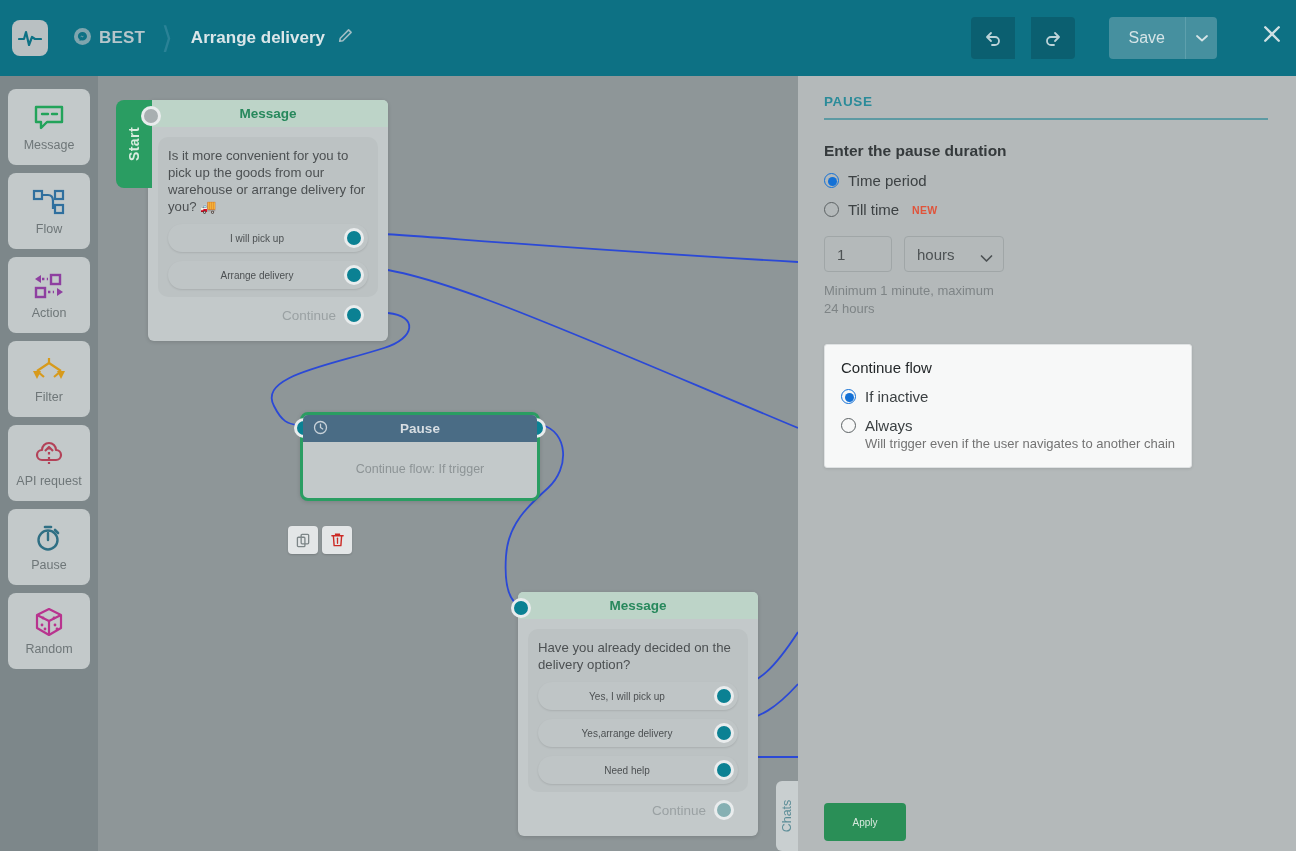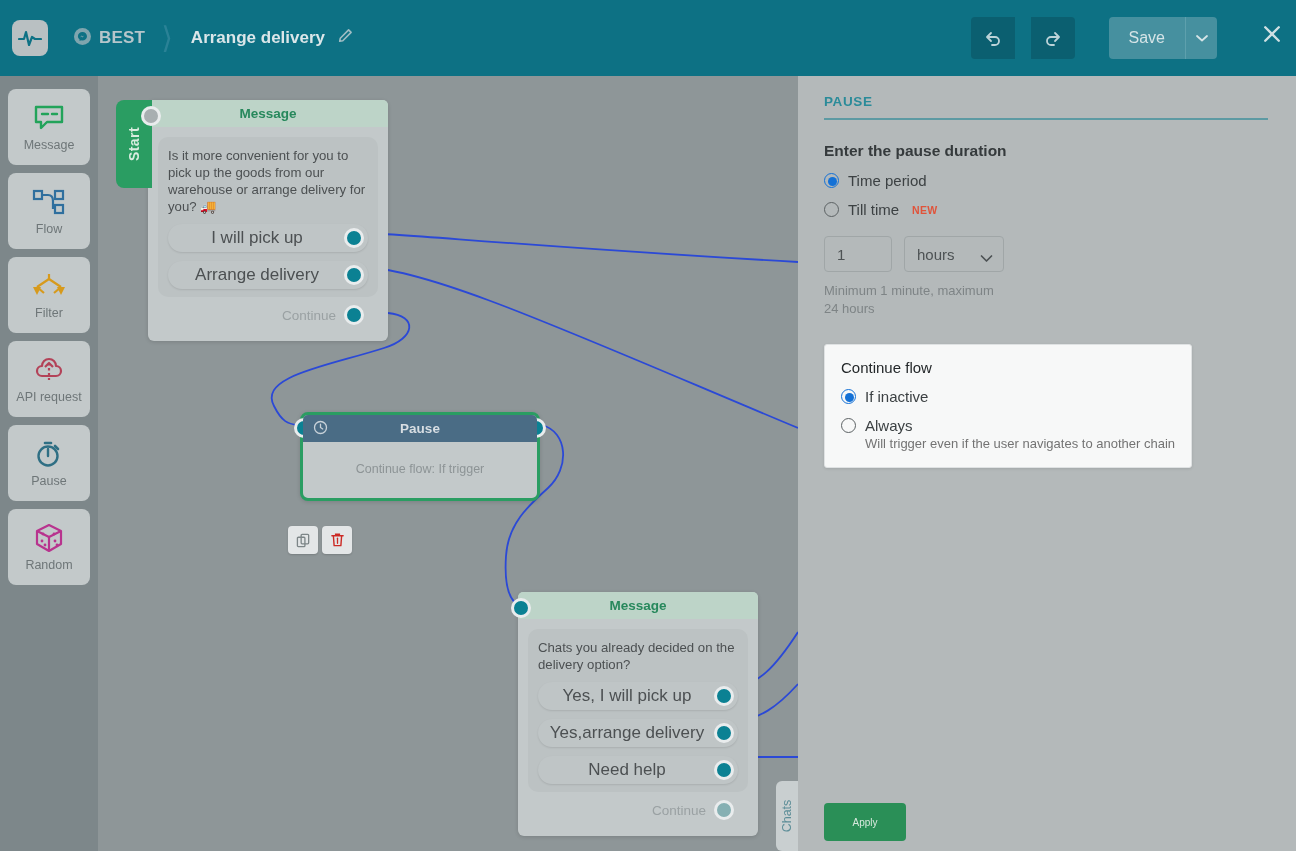--- a/index.html
+++ b/index.html
@@ -102,21 +102,21 @@
   .head-pause { background: #4a6c85; color: #d8dee3; position: relative; }
   .pause-clock { position: absolute; left: 10px; top: 5px; }
   .node-body { padding: 10px 10px 6px 10px; }
   .bubble {
     background: #bcc2c3; border-radius: 10px; padding: 10px 10px 8px 10px;
   }
   .bubble-text { font-size: 13.2px; color: #4c5052; line-height: 17px; }
   .quick {
     position: relative; margin-top: 9px; height: 28px; background: #bfc5c6;
     border-radius: 14px; display: flex; align-items: center; justify-content: center;
-    box-shadow: 0 1px 2px rgba(0,0,0,.10); font-size: 17px; color: #4c5052;
+    box-shadow: 0 1px 2px rgba(0,0,0,.10); font-size: 10px; color: #4c5052;
     padding-right: 22px; cursor: pointer;
   }
   .port {
     position: absolute; width: 14px; height: 14px; border-radius: 50%;
     background: #0b8193; border: 3px solid #e9eced; box-sizing: content-box;
   }
   .quick .port { right: 4px; top: 4px; }
   .continue-row {
     display: flex; align-items: center; justify-content: flex-end;
     gap: 8px; padding: 8px 14px 10px 0; position: relative;
@@ -318,20 +318,33 @@
         <svg width="34" height="28" viewBox="0 0 34 28">
           <rect x="2" y="3" width="8" height="8" fill="none" stroke="#2f6f9e" stroke-width="2.2"></rect>
           <rect x="23" y="3" width="8" height="8" fill="none" stroke="#2f6f9e" stroke-width="2.2"></rect>
           <rect x="23" y="17" width="8" height="8" fill="none" stroke="#2f6f9e" stroke-width="2.2"></rect>
           <path d="M10 7h6c3 0 5 2 5 6v8" fill="none" stroke="#2f6f9e" stroke-width="2.2"></path>
         </svg>
       </span>
       <span class="rail-label">Flow</span>
     </div>
 
+    <div class="rail-item">
+      <span class="rail-icon">
+        <svg width="34" height="26" viewBox="0 0 34 26">
+          <polygon points="3,6 9,2 9,10" fill="#8e3fa0"></polygon>
+          <line x1="10" y1="6" x2="16" y2="6" stroke="#8e3fa0" stroke-width="2.4" stroke-dasharray="2.4,2.4"></line>
+          <rect x="19" y="2" width="9" height="9" fill="none" stroke="#8e3fa0" stroke-width="2.4"></rect>
+          <rect x="4" y="15" width="9" height="9" fill="none" stroke="#8e3fa0" stroke-width="2.4"></rect>
+          <line x1="16" y1="19" x2="22" y2="19" stroke="#8e3fa0" stroke-width="2.4" stroke-dasharray="2.4,2.4"></line>
+          <polygon points="31,19 25,15 25,23" fill="#8e3fa0"></polygon>
+        </svg>
+      </span>
+      <span class="rail-label">Action</span>
+    </div>
 
     <div class="rail-item">
       <span class="rail-icon">
         <svg width="34" height="26" viewBox="0 0 34 26">
           <line x1="17" y1="1" x2="17" y2="6" stroke="#d79a1c" stroke-width="2.2"></line>
           <polyline points="5,14 17,6 29,14" fill="none" stroke="#d79a1c" stroke-width="2.2" stroke-linejoin="round"></polyline>
           <polyline points="5,14 12,20" fill="none" stroke="#d79a1c" stroke-width="2.2"></polyline>
           <polyline points="29,14 22,20" fill="none" stroke="#d79a1c" stroke-width="2.2"></polyline>
           <polygon points="5,22 1,14 9,14" fill="#d79a1c"></polygon>
           <polygon points="29,22 25,14 33,14" fill="#d79a1c"></polygon>
@@ -461,21 +474,21 @@
         </svg>
       </div>
     </div>
 
     <div class="node" id="node-msg2">
       <div class="port" style="left:-7px;top:6px;"></div>
 
       <div class="node-head head-msg">Message</div>
       <div class="node-body">
         <div class="bubble">
-          <div class="bubble-text">Chats you already decided on the delivery option?</div>
+          <div class="bubble-text">Have you already decided on the delivery option?</div>
           <div class="quick">
             <span>Yes, I will pick up</span>
             <span class="port"></span>
           </div>
           <div class="quick">
             <span>Yes,arrange delivery</span>
             <span class="port"></span>
           </div>
           <div class="quick">
             <span>Need help</span>

